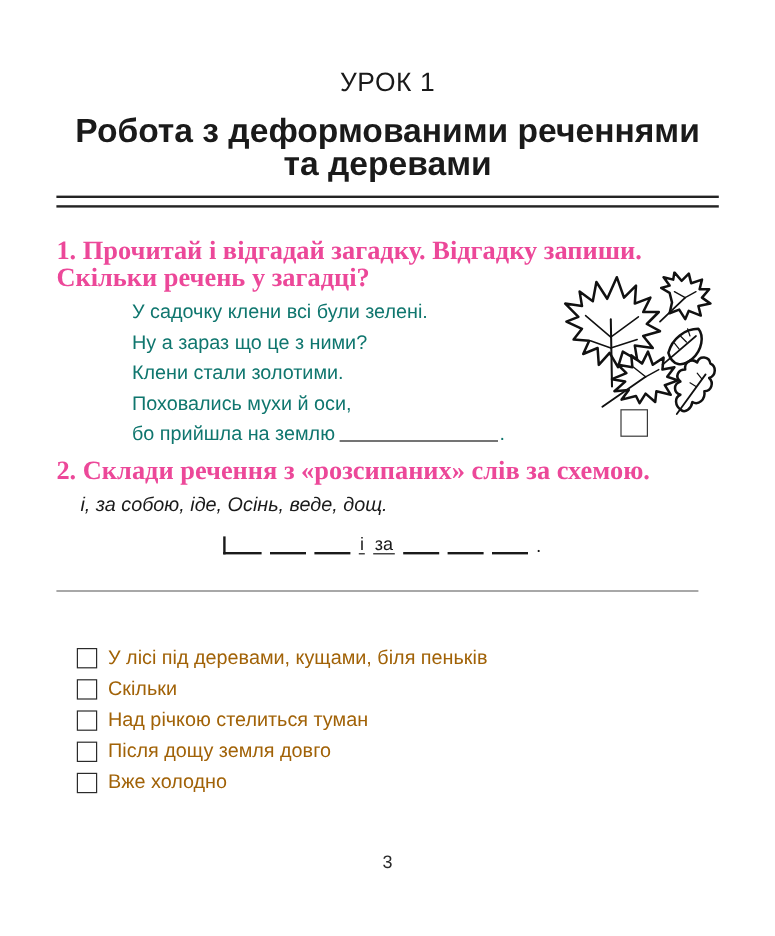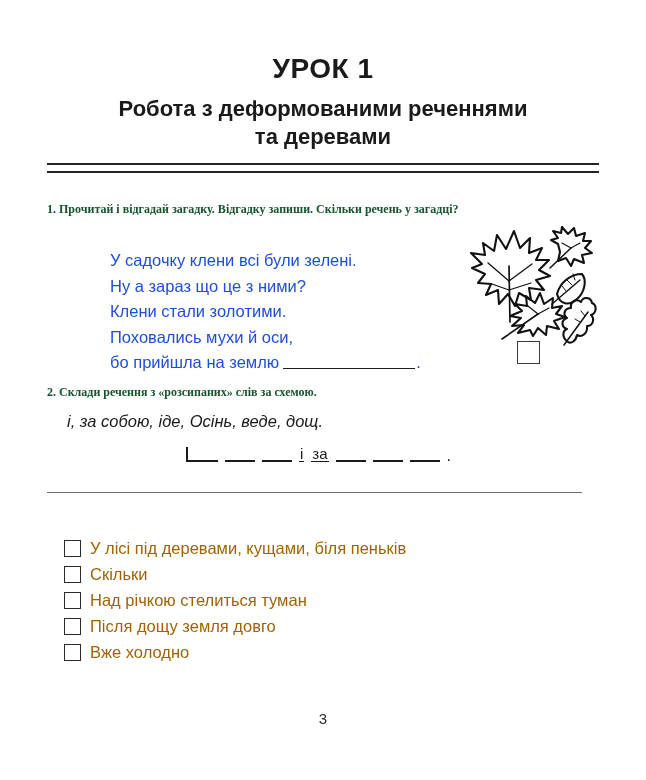--- a/index.html
+++ b/index.html
@@ -26,30 +26,30 @@
   
   .header {
     position: absolute;
     left: 47px;
     top: 52px;
     width: 552px;
     text-align: center;
   }
   .lesson-title {
     font-family: "Liberation Sans", sans-serif;
-    font-weight: bold;
-    font-size: 28px;
+    font-weight: normal;
+    font-size: 22px;
     letter-spacing: 0.5px;
     line-height: 34px;
     margin: 0;
   }
   .lesson-subtitle {
     font-family: "Liberation Sans", sans-serif;
     font-weight: bold;
-    font-size: 22px;
+    font-size: 28px;
     line-height: 28px;
     margin: 9px 0 0 0;
   }
 
   
   .rule-double {
     position: absolute;
     left: 47px;
     top: 163px;
     width: 552px;
@@ -64,37 +64,37 @@
     width: 535px;
     height: 0;
     border-top: 1.5px solid #6f6f6f;
   }
 
   
   .ex-heading {
     position: absolute;
     font-family: "Liberation Serif", serif;
     font-weight: bold;
-    font-size: 12px;
+    font-size: 22px;
     line-height: 22px;
-    color: #14532d;
+    color: #ec4899;
   }
   #ex1-heading { left: 47px; top: 198px; width: 552px; }
   #ex2-heading { left: 47px; top: 381px; width: 552px; }
   #ex3-heading { left: 47px; top: 509px; width: 552px; }
 
   
   .riddle {
     position: absolute;
     left: 110px;
     top: 248px;
     width: 350px;
     font-size: 16.5px;
     line-height: 25.5px;
-    color: #1d4ed8;
+    color: #0f766e;
   }
   .riddle-line { white-space: nowrap; }
   .blank-line {
     display: inline-block;
     width: 132px;
     border-bottom: 1.6px solid #1a1a1a;
     height: 13px;
     margin: 0 1px -1px 4px;
   }
 

